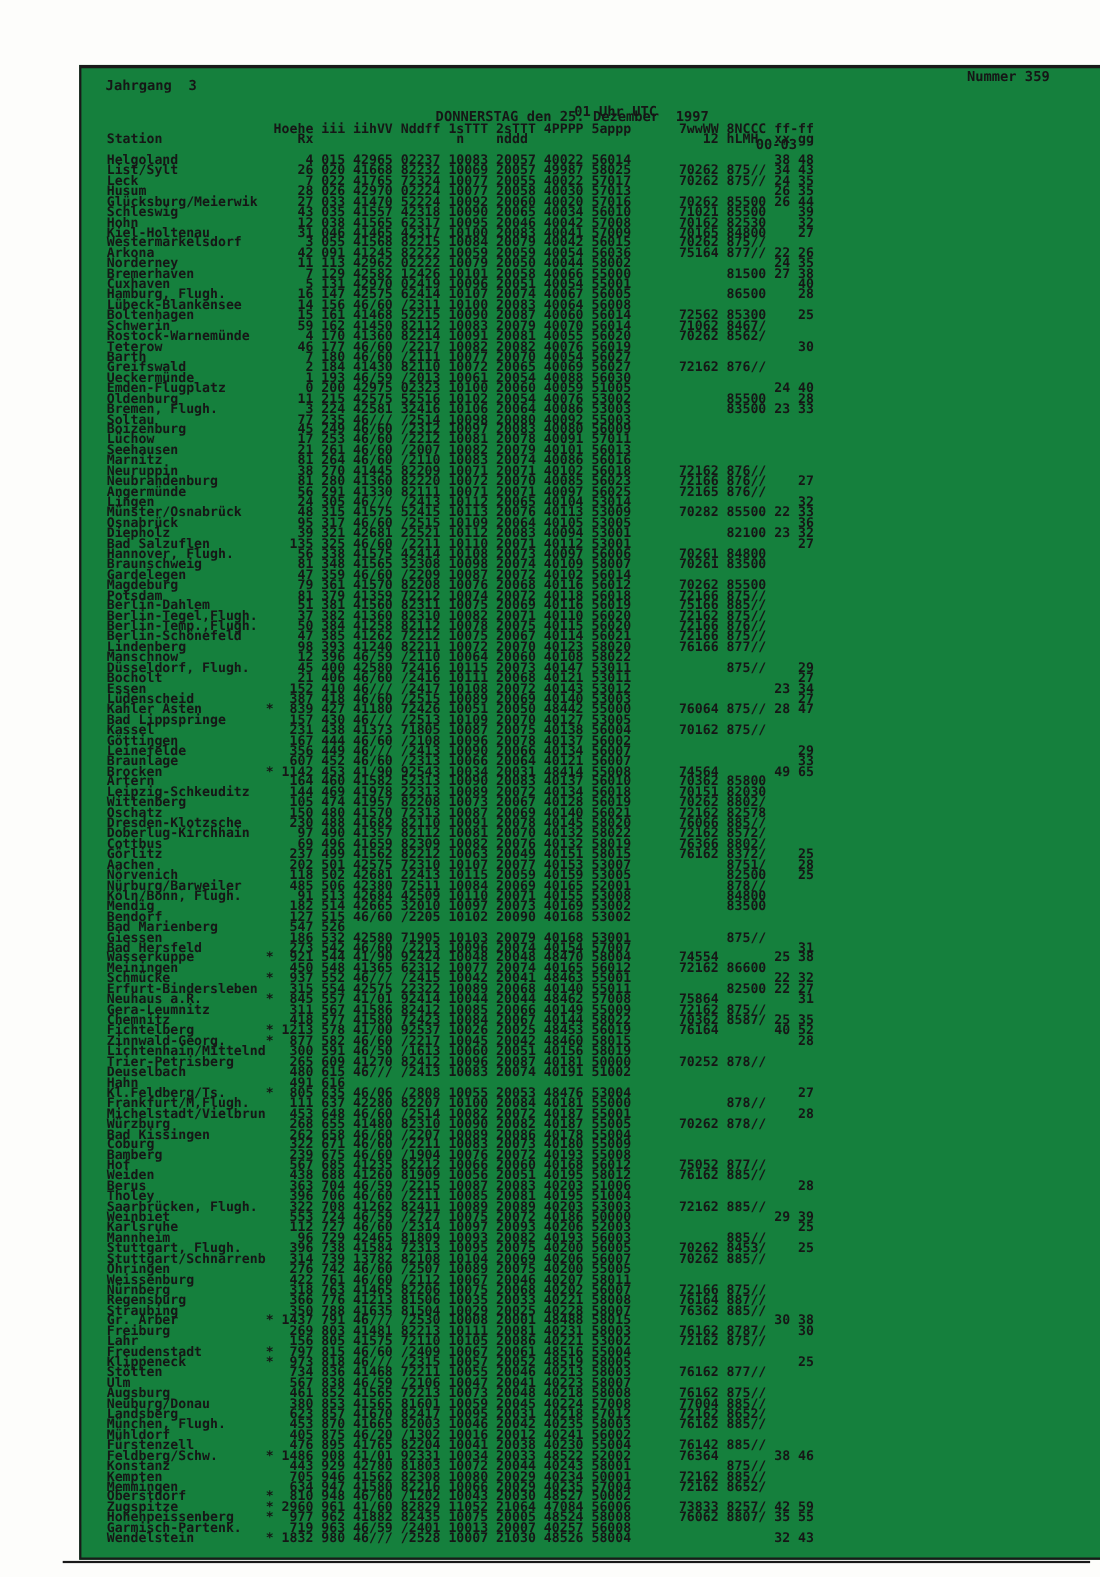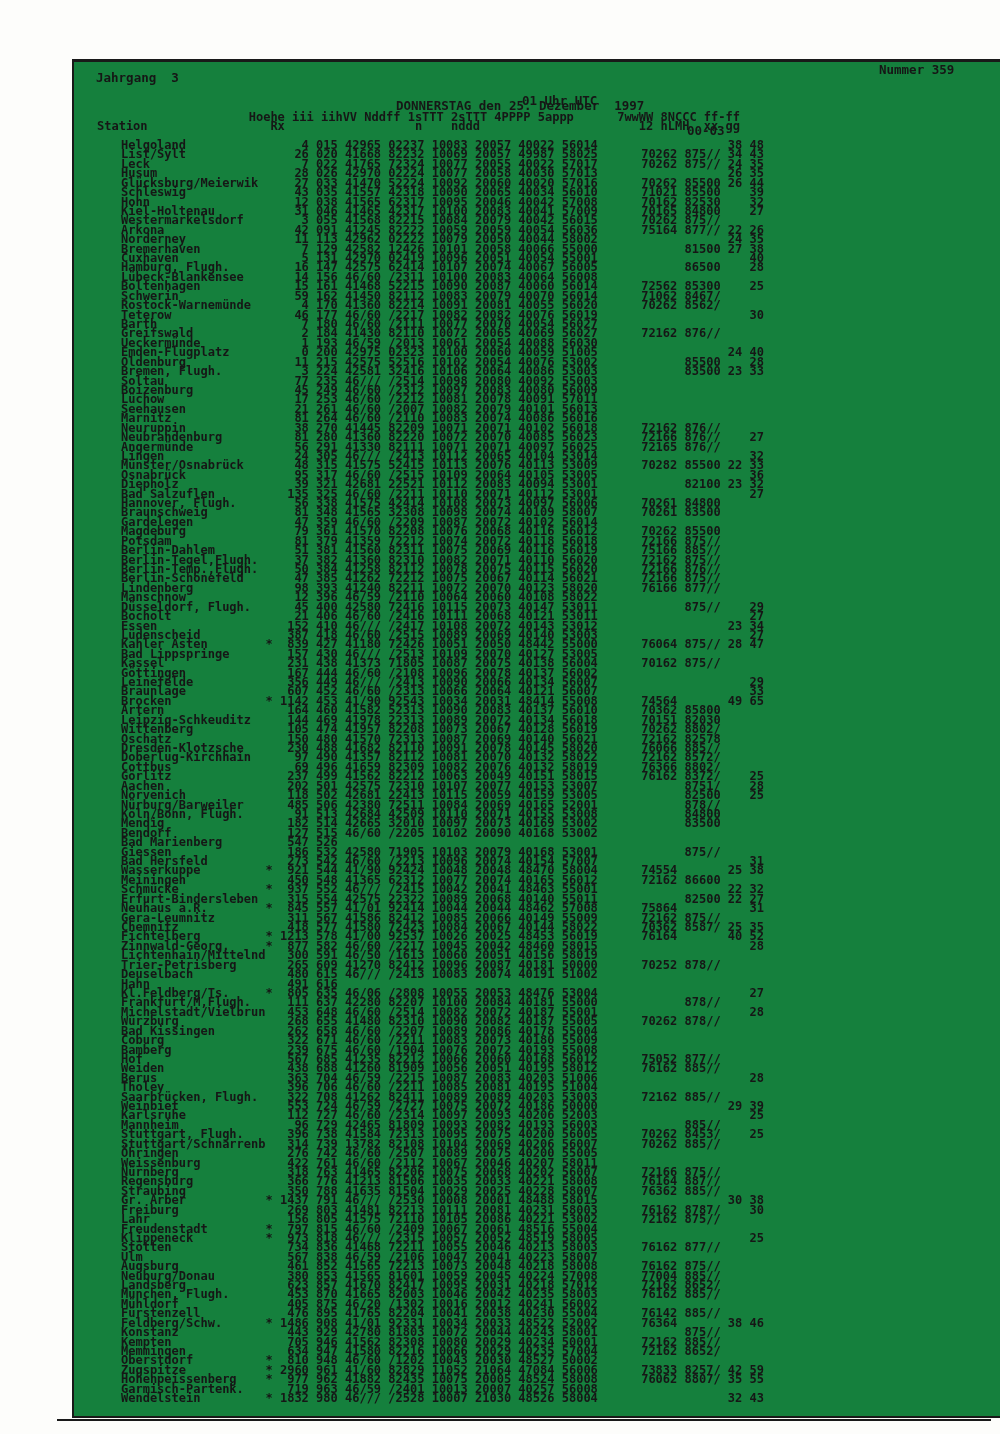--- a/index.html
+++ b/index.html
@@ -10,21 +10,21 @@
   .bottom-rule{position:absolute;left:57px;top:1419px;width:934px;height:2px;background:#191919;}
   .hdr{position:absolute;font-size:12.5px;font-weight:bold;white-space:pre;}
   #jahrgang{left:22px;top:8px;}
   #dateline{left:322px;top:4px;margin-top:32px;}
   #nummer{left:788px;top:0px;padding-left:17px;}
   #timeline{left:448px;top:31px;}
   #period{left:613px;top:29px;margin-top:32px;}
   pre.grid{margin:0;position:absolute;left:23px;font-size:12px;font-weight:bold;
            line-height:9.42px;white-space:pre;letter-spacing:0;}
   #colheads{top:51px;}
-  #rows{top:79px;margin-left:24px;}
+  #rows{top:79px;}
 </style>
 </head>
 <body>
 
 <div class="frame">
   <span class="hdr" id="jahrgang">Jahrgang  3</span>
   <span class="hdr" id="dateline">DONNERSTAG den 25. Dezember  1997</span>
   <span class="hdr" id="nummer">Nummer 359</span>
   <span class="hdr" id="timeline">01 Uhr UTC</span>
   <span class="hdr" id="period">00-03</span>

